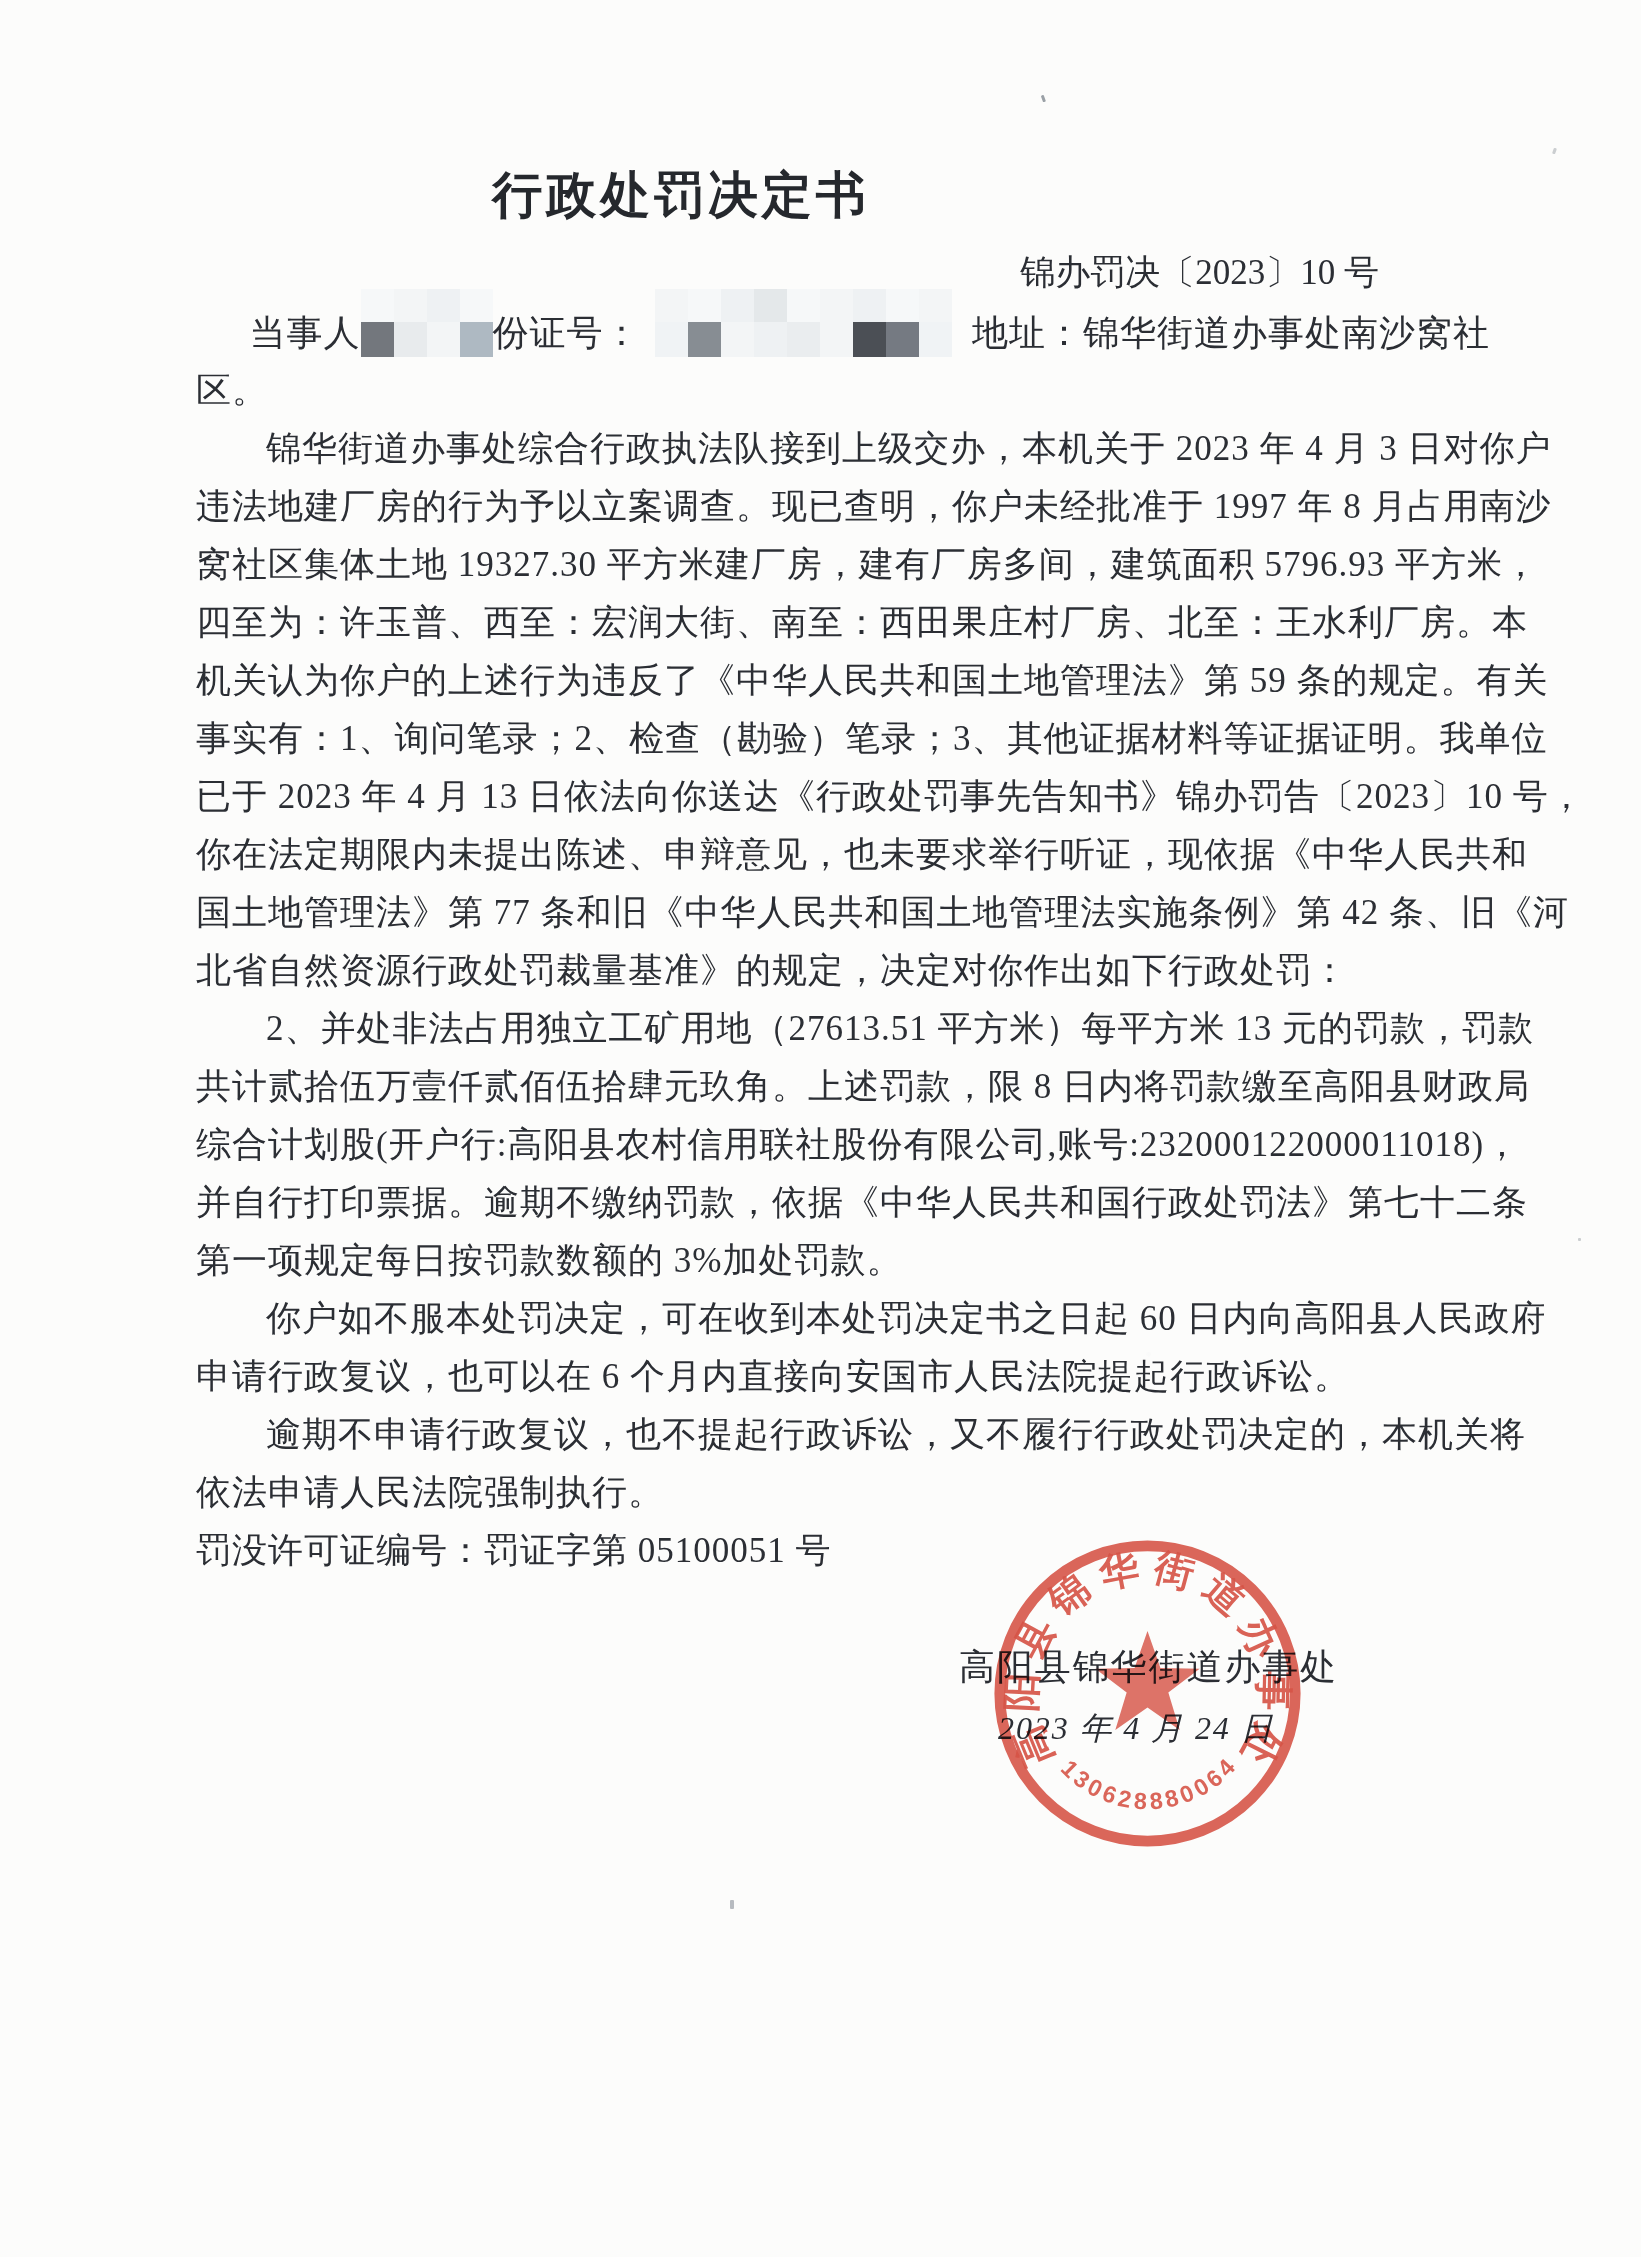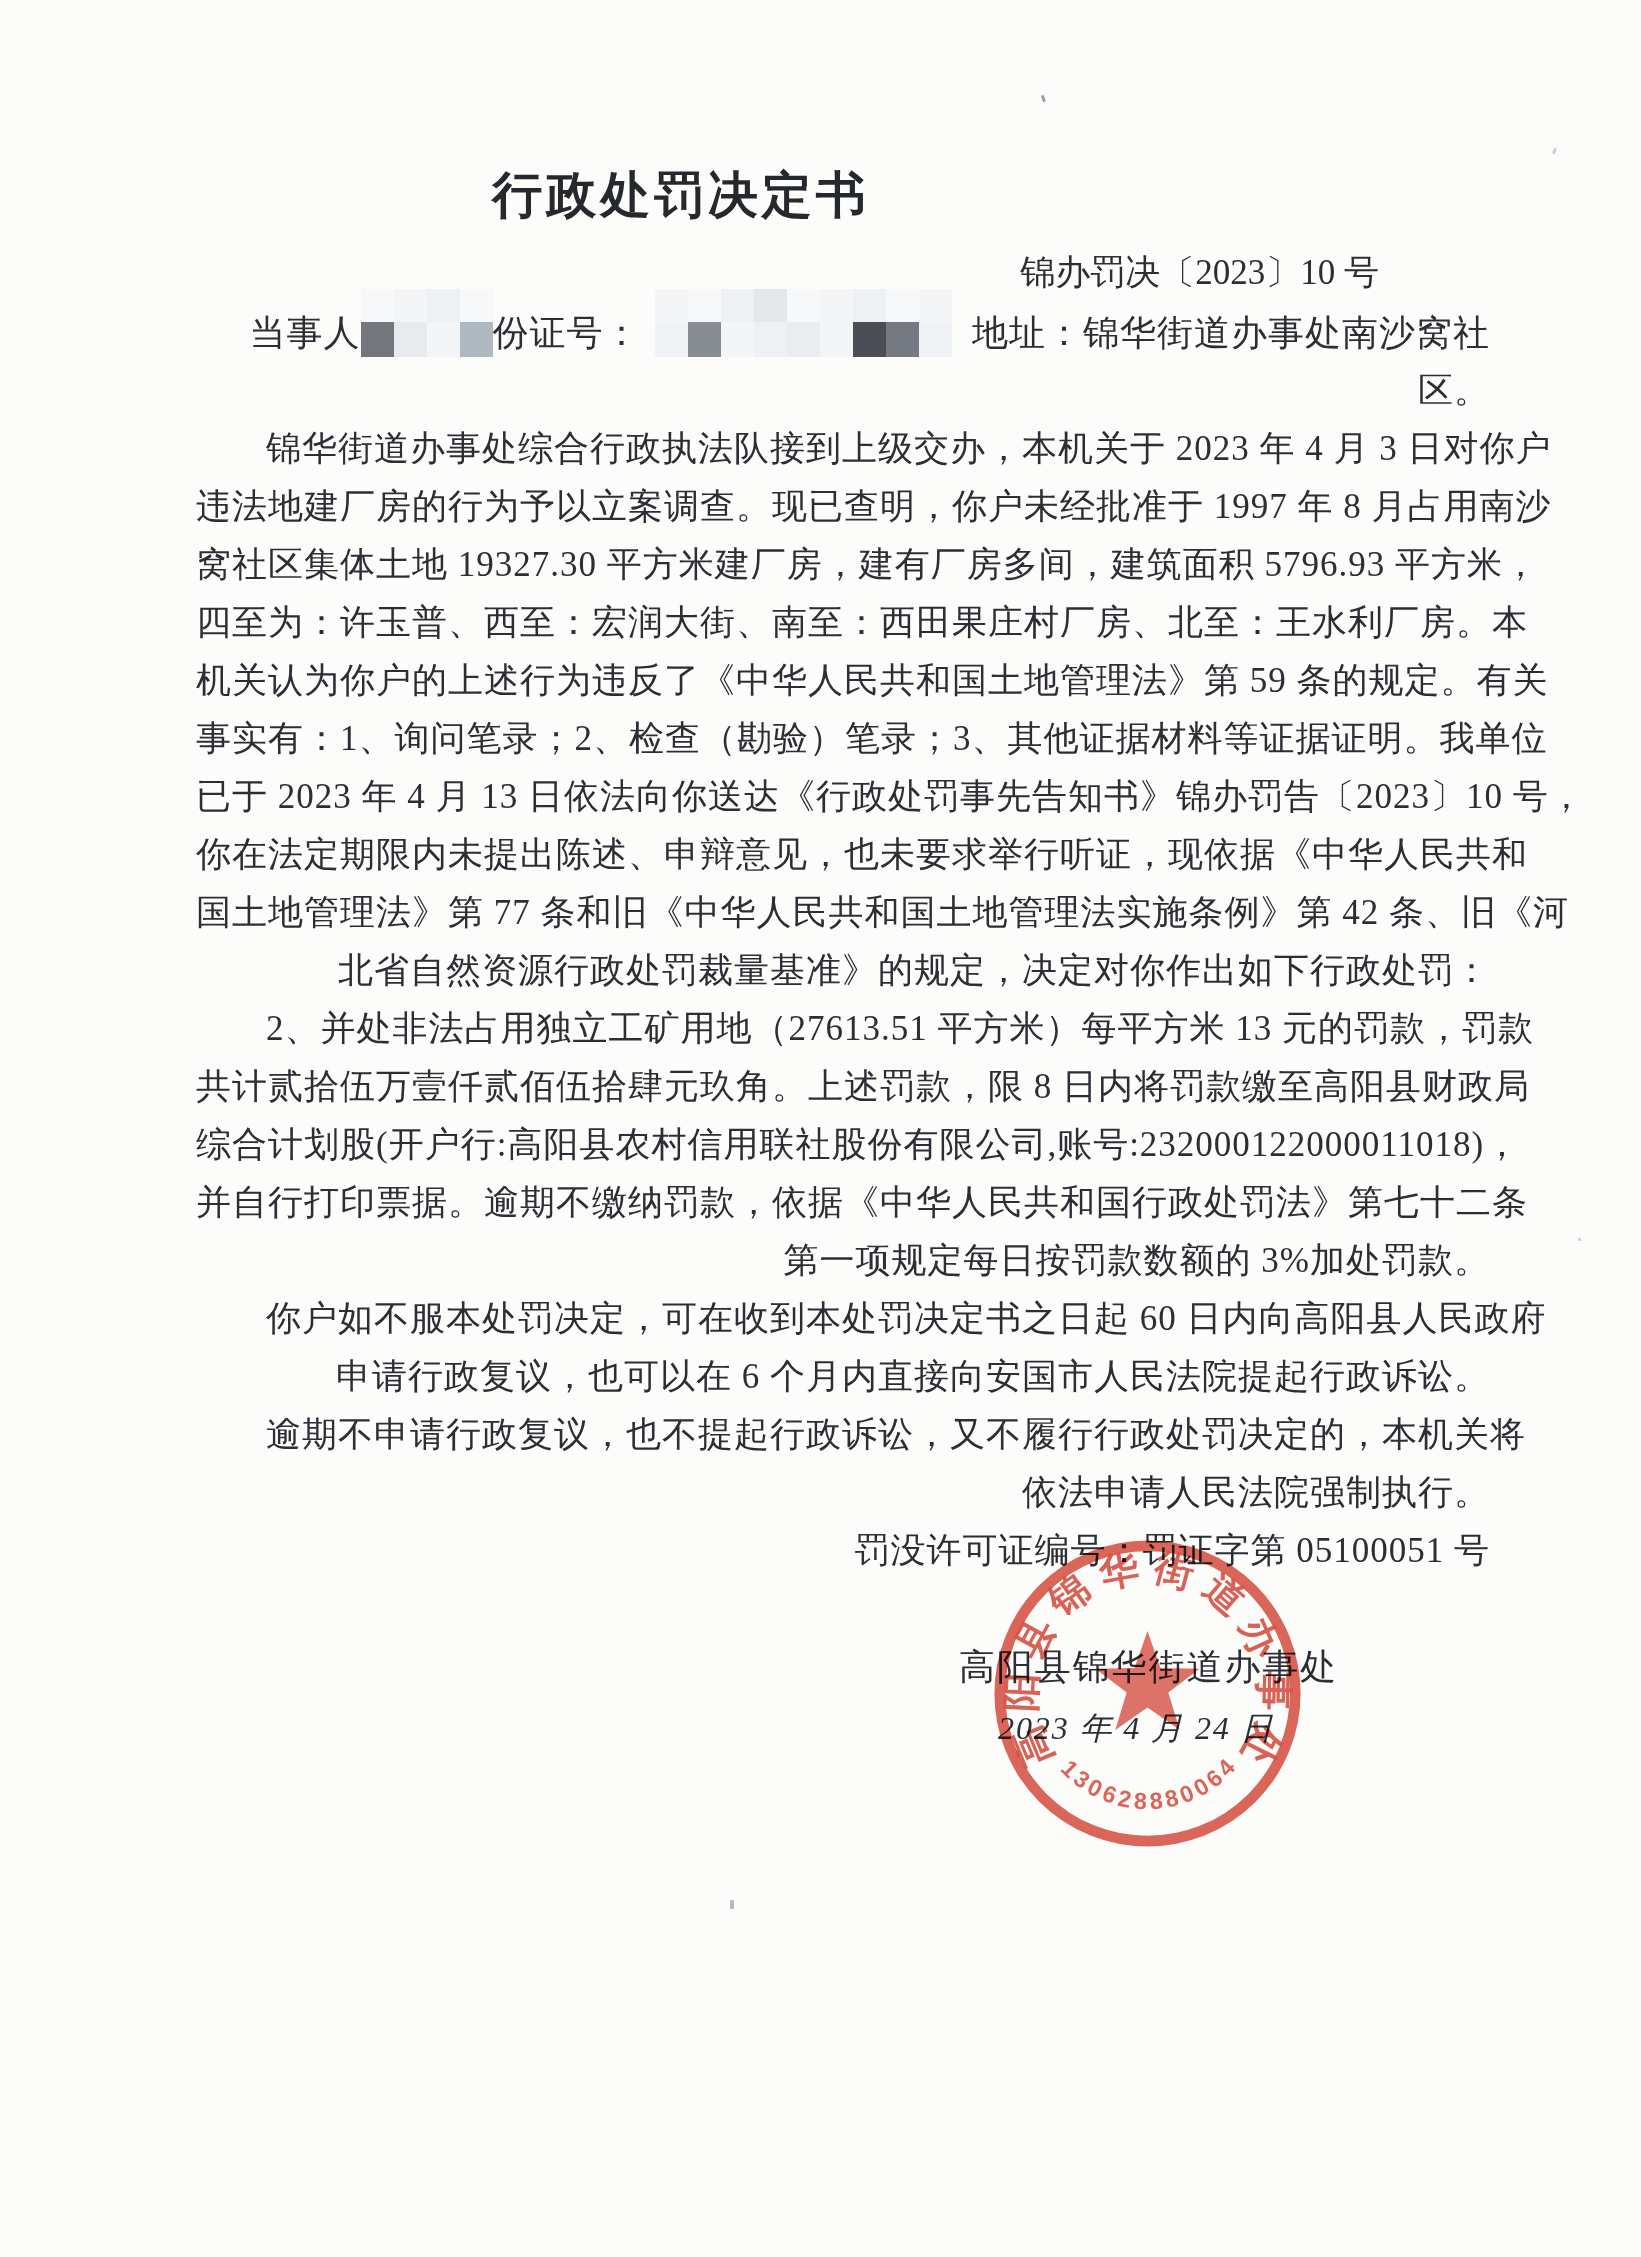--- a/index.html
+++ b/index.html
@@ -5,21 +5,21 @@
   html,body{margin:0;padding:0;}
   body{width:1641px;height:2257px;background:#e9e9e7;font-family:"Liberation Serif","DejaVu Serif",serif;}
   .page{position:relative;width:1641px;height:2257px;background:#fcfcfb;overflow:hidden;
         background-image:radial-gradient(circle at 20% 30%, rgba(190,196,202,0.05) 0 1.9px, transparent 2.9px),
                          radial-gradient(circle at 70% 60%, rgba(190,196,202,0.04) 0 1.9px, transparent 2.9px);}
   .doc-title{position:absolute;top:162px;left:0;width:1362px;text-align:center;
              font-family:"Liberation Sans","DejaVu Sans",sans-serif;
              font-size:50px;font-weight:700;letter-spacing:3.9px;color:#25282d;}
   .doc-number{position:absolute;top:249px;left:0;width:1379px;text-align:right;
               font-size:35px;color:#2b2e34;white-space:nowrap;}
-  .textcol{position:absolute;left:196px;top:304px;width:1294px;color:#2b2e34;text-align:right;}
+  .textcol{position:absolute;left:196px;top:304px;width:1294px;color:#2b2e34;}
   .line{height:58px;line-height:58px;font-size:35px;letter-spacing:1px;white-space:nowrap;}
   .ind{padding-left:70px;}
   .party{display:flex;align-items:center;}
   .party .seg{font-size:36px;letter-spacing:1px;}
   .mosaic{display:grid;grid-auto-flow:column;grid-template-rows:33px 35px;margin-top:-21px;}
   .mosaic div{width:33px;}
   
   .tA{background:#f6f8f9;} .tB{background:#eef1f3;} .tC{background:#f3f5f6;}
   .tD{background:#73777d;} .tE{background:#e8ebed;} .tF{background:#aeb9c2;}
   .tG{background:#878d93;} .tH{background:#4b4f55;} .tI{background:#757a82;}

